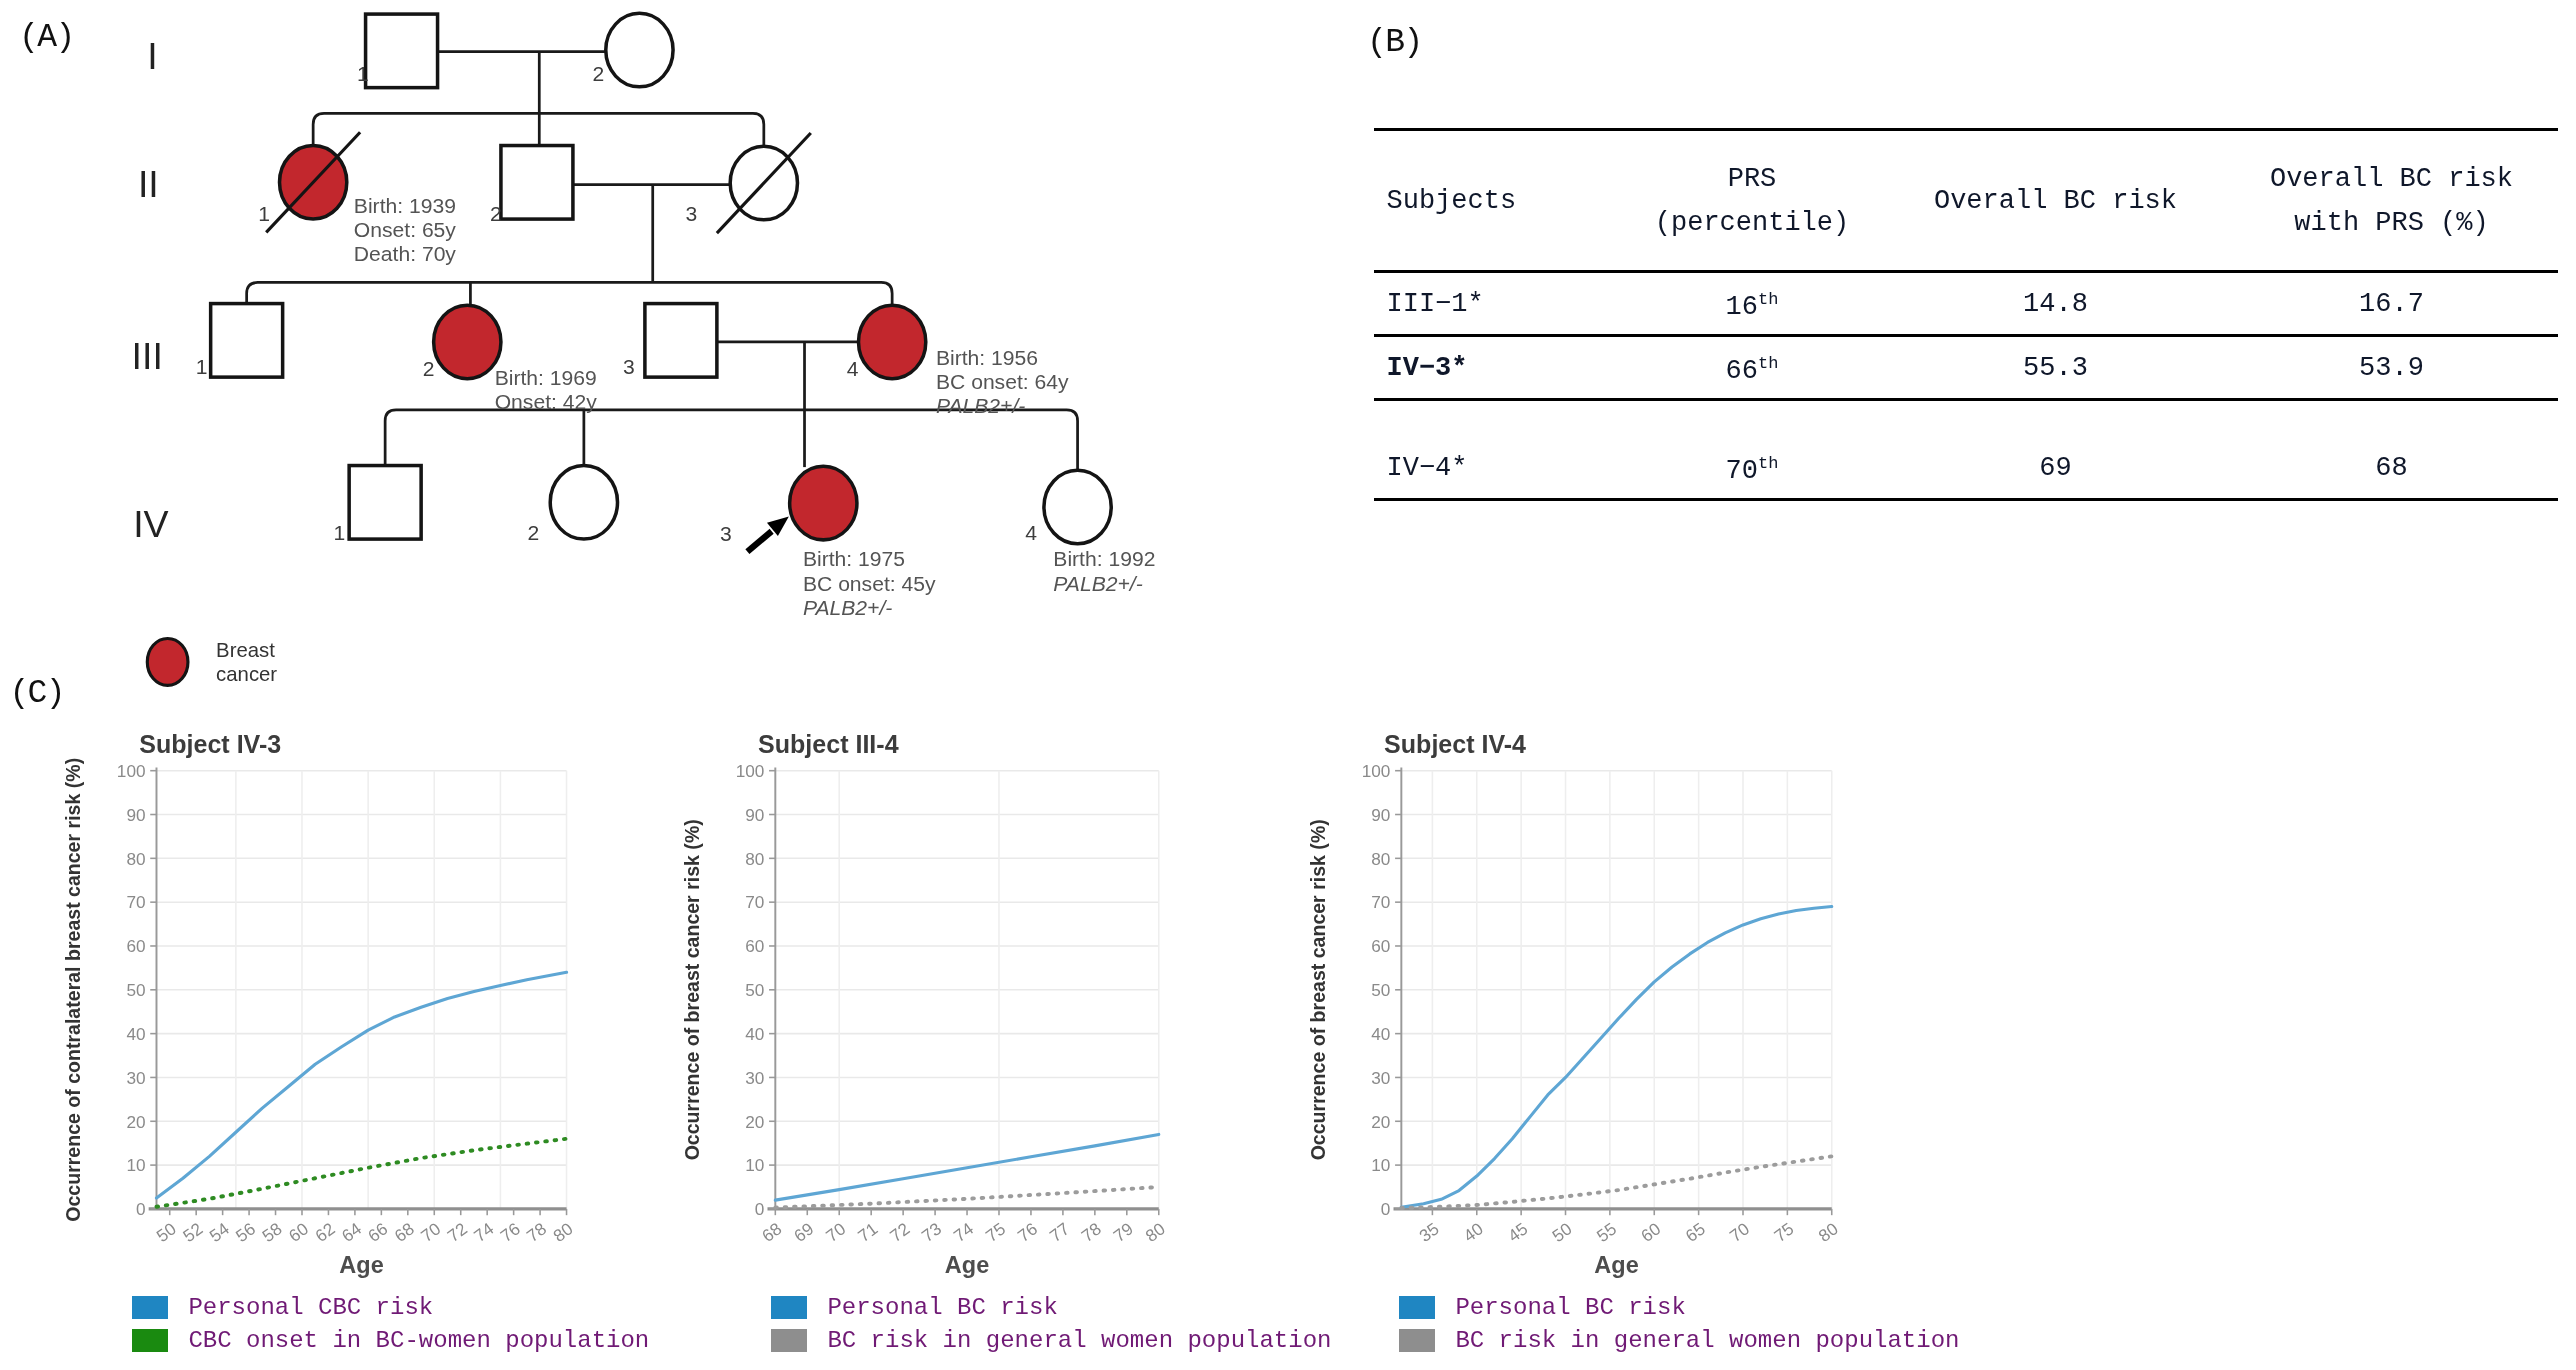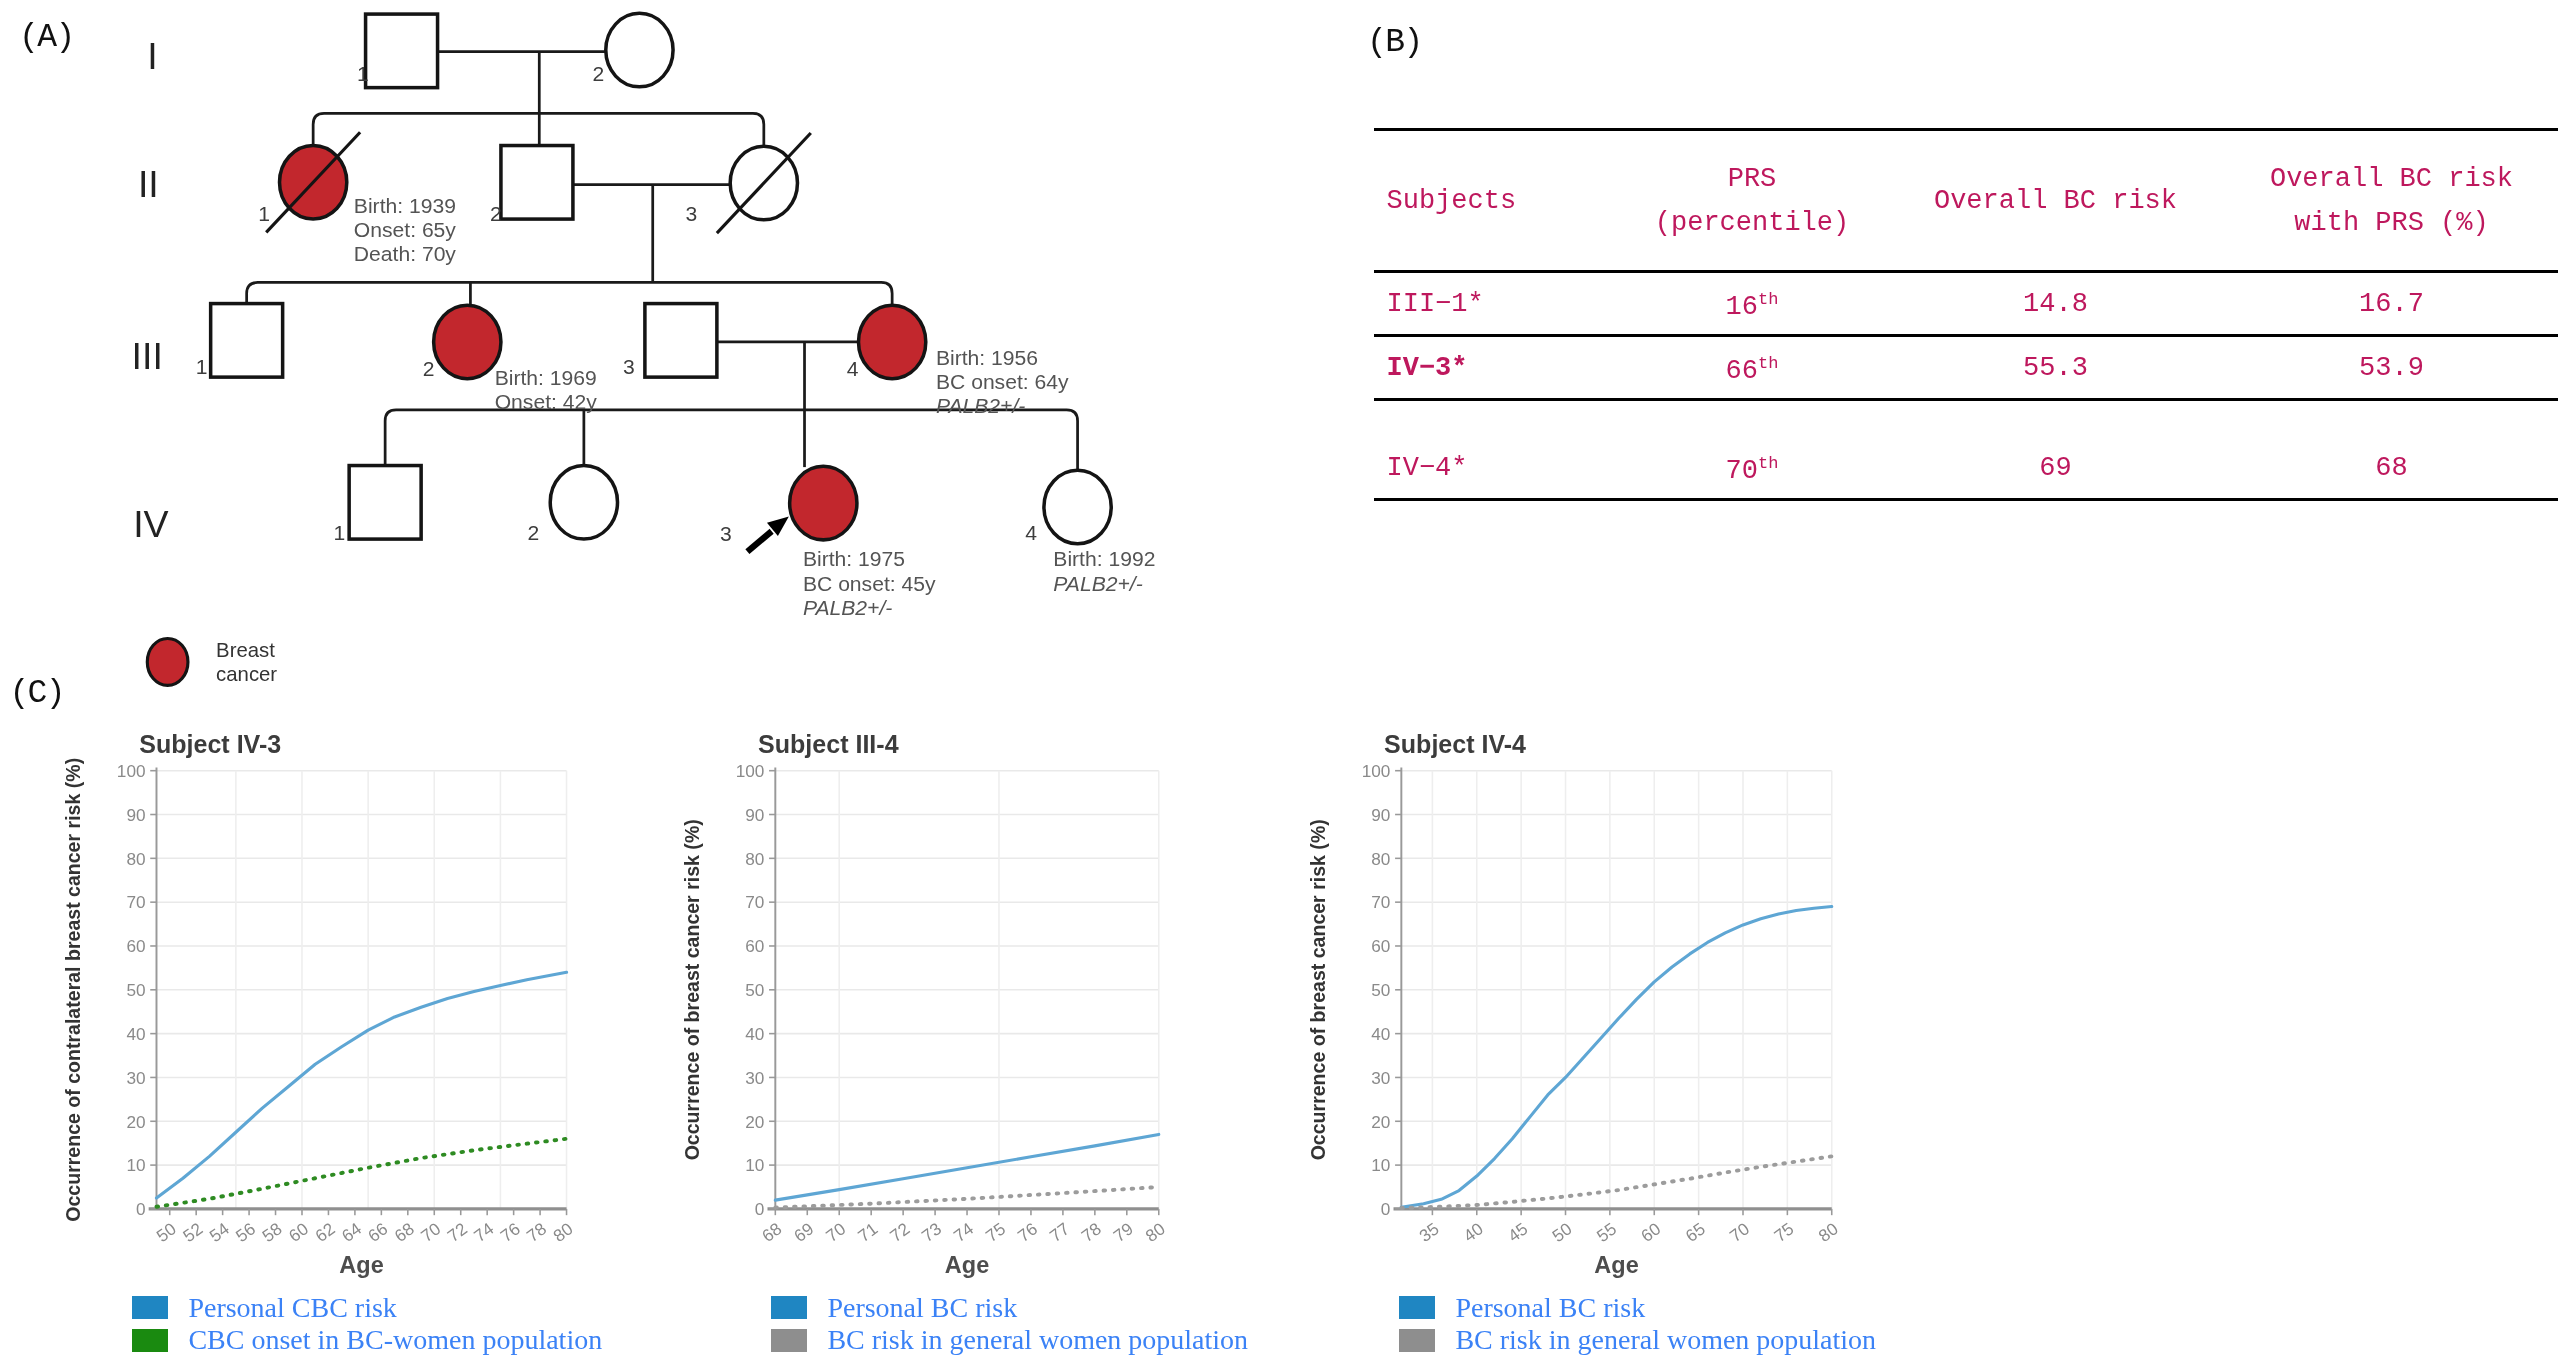--- a/index.html
+++ b/index.html
@@ -10,42 +10,42 @@
   }
   .panel-letter {
     position:absolute; font-family:"Liberation Mono", monospace;
     font-size:33px; color:#111; letter-spacing:-1.6px;
   }
   #pedigree-svg { position:absolute; left:0; top:0; }
   .chart-svg { position:absolute; }
   
   #table-b {
     position:absolute; left:1374px; top:128px; width:1184px;
-    font-family:"Liberation Mono", monospace; color:#be185d;
+    font-family:"Liberation Mono", monospace; color:#0f172a;
     border-top:3.9px solid #000;
   }
   .tbl-header {
     display:grid; grid-template-columns:243px 270px 337px 335px;
     align-items:center; min-height:142px; border-bottom:3.9px solid #000;
   }
   .tbl-row {
     display:grid; grid-template-columns:243px 270px 337px 335px;
     align-items:center; height:64px; border-bottom:3.1px solid #000;
   }
   .tbl-row:last-child { border-bottom:3.9px solid #000;margin-top:36px; }
   .tbl-cell { text-align:center; font-size:27px; line-height:44px; }
   .tbl-cell.left { text-align:left; padding-left:12.5px; }
   .tbl-cell sup { font-size:17px; }
   .tbl-bold { font-weight:bold; }
   
   .chart-legend { position:absolute; display:flex; flex-direction:column; gap:7.8px; }
   .legend-row { display:flex; align-items:center; gap:20.4px; height:25px; }
   .legend-swatch { width:36px; height:23.5px; display:inline-block; }
   .legend-label {
-    font-family:Liberation Serif, serif; font-size:28px; color:#3b82f6;
+    font-family:Liberation Mono, monospace; font-size:24px; color:#701a75;
     white-space:nowrap;
   }
 </style>
 </head>
 <body>
 
 <div id="page">
 
   <div class="panel-letter" style="left:19px; top:19px;">(A)</div>
   <div class="panel-letter" style="left:1367px; top:23.5px;">(B)</div>

